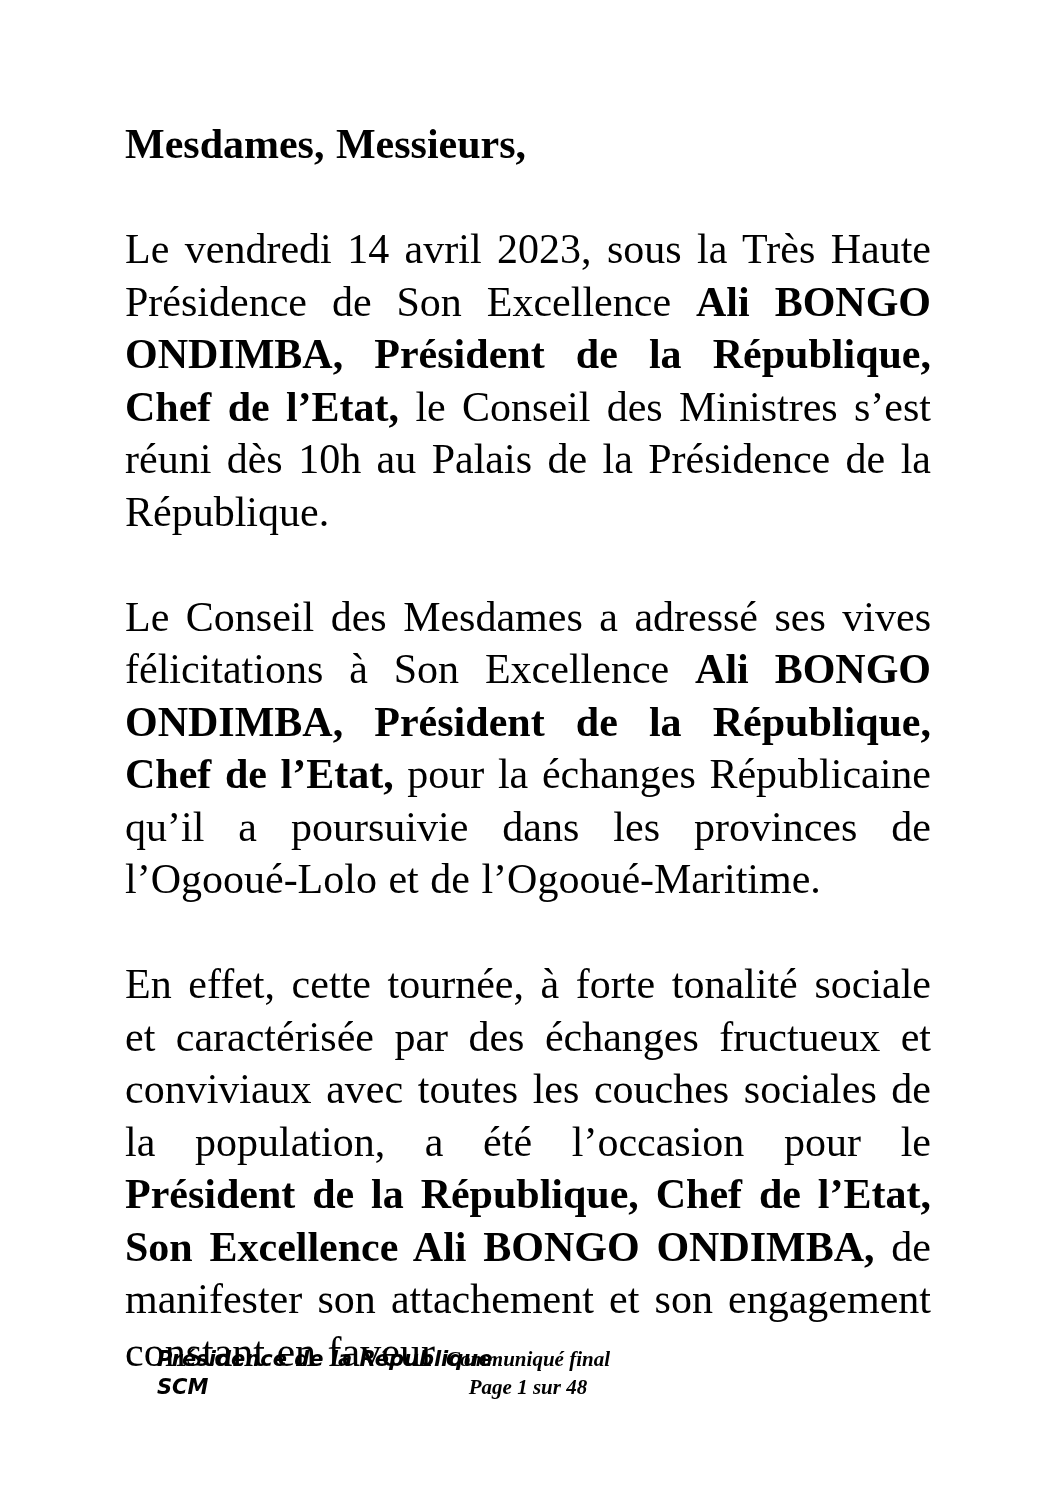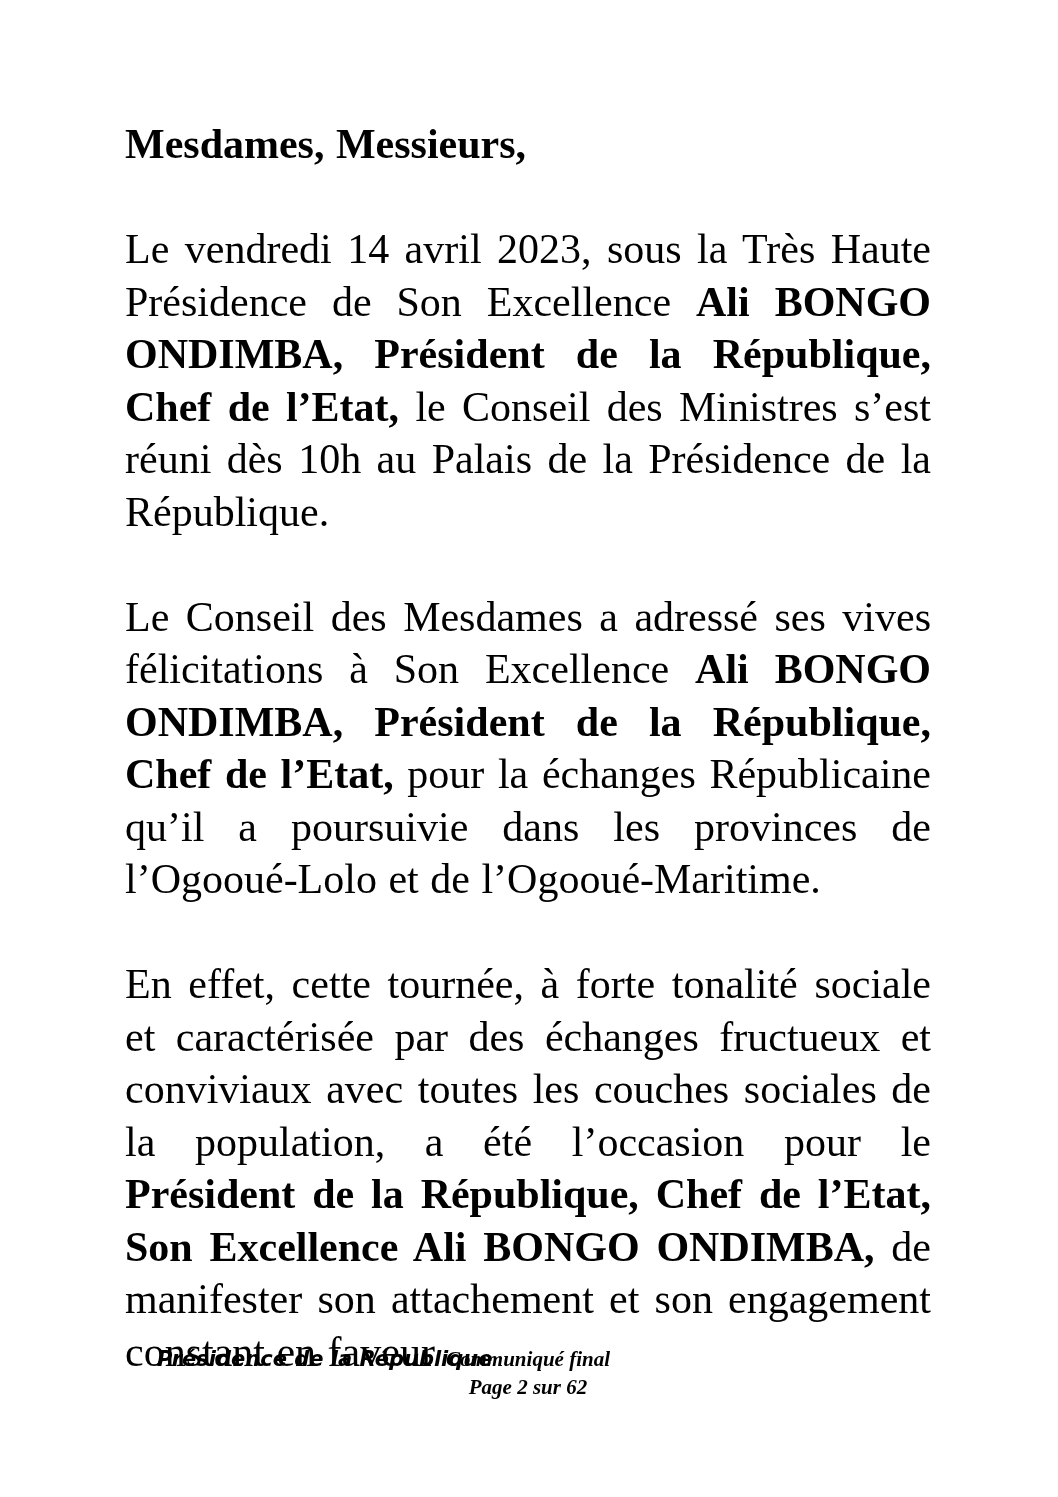--- a/index.html
+++ b/index.html
@@ -76,20 +76,21 @@
 
   <p class="para salutation"><span class="bold">Mesdames, Messieurs,</span></p>
       <p class="para"><span class="">Le vendredi 14 avril 2023, sous la Très Haute Présidence de Son Excellence </span><span class="bold">Ali BONGO ONDIMBA, Président de la République, Chef de l’Etat,</span><span class=""> le Conseil des Ministres s’est réuni dès 10h au Palais de la Présidence de la République.</span></p>
       <p class="para"><span class="">Le Conseil des Mesdames a adressé ses vives félicitations à Son Excellence </span><span class="bold">Ali BONGO ONDIMBA, Président de la République, Chef de l’Etat,</span><span class=""> pour la échanges Républicaine qu’il a poursuivie dans les provinces de l’Ogooué-Lolo et de l’Ogooué-Maritime.</span></p>
       <p class="para"><span class="">En effet, cette tournée, à forte tonalité sociale et caractérisée par des échanges fructueux et conviviaux avec toutes les couches sociales de la population, a été l’occasion pour le </span><span class="bold">Président de la République, Chef de l’Etat, Son Excellence Ali BONGO ONDIMBA,</span><span class=""> de manifester son attachement et son engagement constant en faveur</span></p>
     </div>
 
   <div class="footer">
     <div class="footer-left">
       <div>Présidence de la République</div>
+      <div>SCM</div>
     </div>
     <div class="footer-center">
       <div>Communiqué final</div>
-      <div>Page 2 sur 62</div>
+      <div>Page 1 sur 48</div>
     </div>
   </div>
 
 </div>
 
 </body></html>

